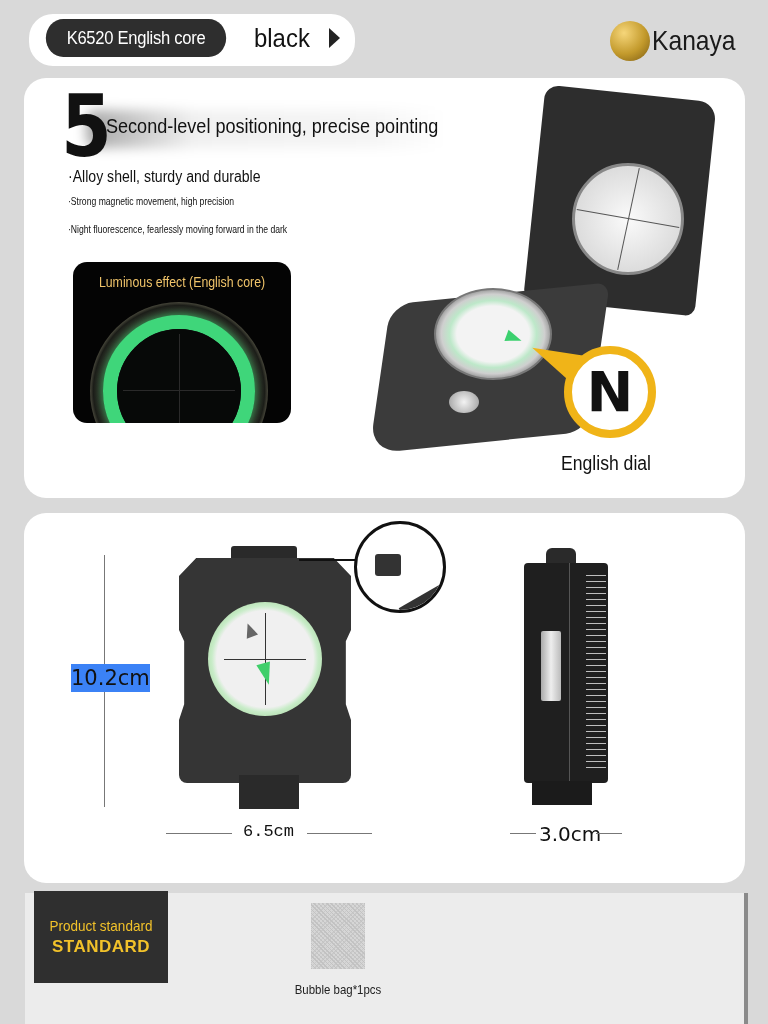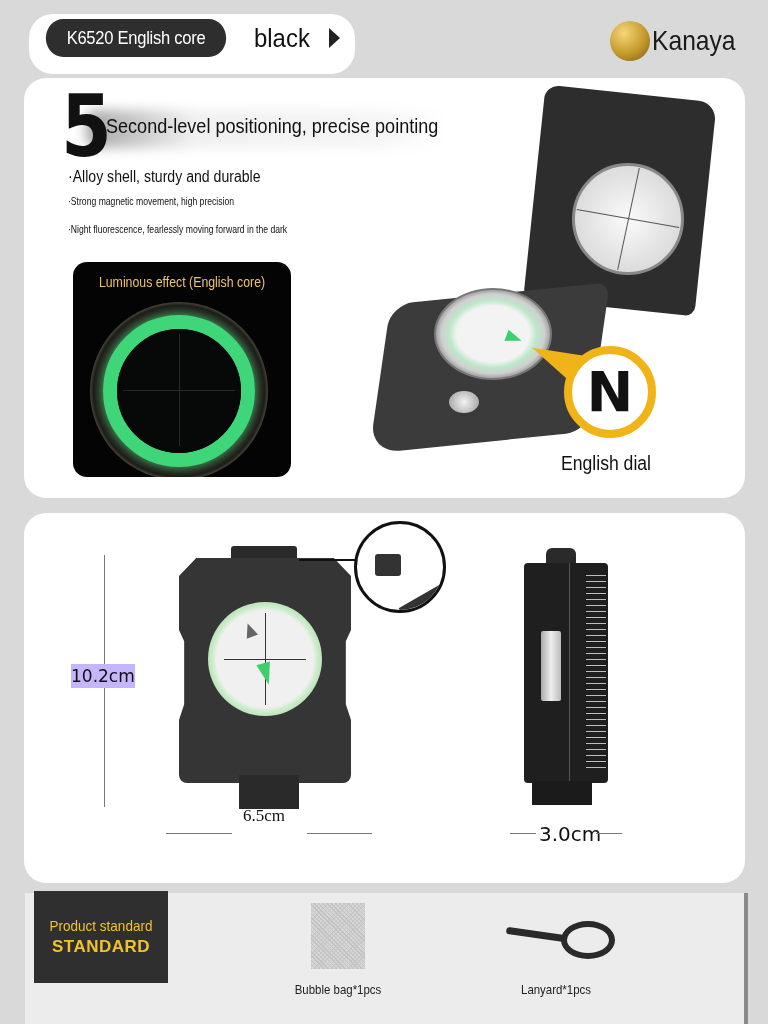--- a/index.html
+++ b/index.html
@@ -1,20 +1,20 @@
 <!DOCTYPE html>
 <html><head>
 <meta charset="utf-8">
 <style>
   * { box-sizing: border-box; margin: 0; padding: 0; }
   html, body { width: 768px; height: 1024px; overflow: hidden; }
   body { background: #d9d9d9; font-family: "Liberation Sans", "DejaVu Sans", sans-serif; position: relative; color: #111; }
 
   
-  .variant-pill { position: absolute; left: 29px; top: 14px; width: 326px; height: 60px; background: #fff; border-radius: 24px; }
+  .variant-pill { position: absolute; left: 29px; top: 14px; width: 326px; height: 52px; background: #fff; border-radius: 24px; }
   .variant-dark { position: absolute; left: 9px; top: 5px; width: 196px; height: 38px; background: #2e2e2e; border-radius: 19px; color: #fff; font-size: 18px; line-height: 38px; text-align: center; letter-spacing: -0.3px; transform: scaleX(0.92); }
   .variant-color { position: absolute; left: 225px; top: 8px; font-size: 26px; line-height: 32px; color: #111; transform: scaleX(0.92); transform-origin: left; }
   .variant-arrow { position: absolute; left: 300px; top: 14px; width: 0; height: 0; border-left: 11px solid #222; border-top: 10px solid transparent; border-bottom: 10px solid transparent; }
 
   .brand { position: absolute; left: 610px; top: 20px; height: 42px; display: flex; align-items: center; }
   .brand-logo { width: 40px; height: 40px; border-radius: 50%; background: radial-gradient(circle at 35% 30%, #f6d67a, #c39a2c 55%, #7a5a12); position: relative; overflow: hidden; }
   .brand-logo span { position: absolute; left: 4px; top: 6px; font-size: 22px; font-weight: bold; font-style: italic; color: #fff; letter-spacing: -3px; margin-left: 43px; }
   .brand-name { font-size: 28px; color: #1a1a1a; margin-left: 2px; transform: scaleX(0.88); transform-origin: left; }
 
   
@@ -25,21 +25,21 @@
 
   
   .big-five { position: absolute; left: 37px; top: 0px; font-size: 86px; font-weight: 900; line-height: 96px; color: #111; font-family: "DejaVu Sans", sans-serif; transform: scaleX(0.85); transform-origin: left; }
   .headline-shadow { position: absolute; left: 62px; top: 32px; width: 360px; height: 38px; background: linear-gradient(to right, rgba(0,0,0,0.35), rgba(0,0,0,0.06) 30%, rgba(0,0,0,0.04) 80%, rgba(0,0,0,0)); filter: blur(6px); border-radius: 10px; }
   .headline { position: absolute; left: 82px; top: 36px; font-size: 21px; color: #111; white-space: nowrap; transform: scaleX(0.86); transform-origin: left; }
   .bullet { position: absolute; left: 44px; white-space: nowrap; color: #111; transform-origin: left; }
   .bullet-1 { top: 90px; font-size: 16px; transform: scaleX(0.88); }
   .bullet-2 { top: 117px; font-size: 10.5px; transform: scaleX(0.82); }
   .bullet-3 { top: 145px; font-size: 10.5px; transform: scaleX(0.82); }
 
-  .glow-card { position: absolute; left: 49px; top: 184px; width: 218px; height: 215px; background: #040404; border-radius: 14px; overflow: hidden; }
+  .glow-card { position: absolute; left: 49px; top: 184px; width: 218px; height: 161px; background: #040404; border-radius: 14px; overflow: hidden; }
   .glow-title { position: absolute; left: 0; right: 0; top: 12px; text-align: center; color: #f0c46a; font-size: 14px; transform: scaleX(0.88); }
   .glow-bezel { position: absolute; left: 17px; top: 40px; width: 178px; height: 178px; border-radius: 50%; background: radial-gradient(circle, #111 55%, #3a3a30 60%, #1c1c18 68%, #5a5a4a 72%, #151510 76%); }
   .glow-ring { position: absolute; left: 30px; top: 53px; width: 152px; height: 152px; border-radius: 50%; border: 14px solid #3fd67a; box-shadow: 0 0 10px #2ea85a; }
   .glow-inner { position: absolute; left: 44px; top: 67px; width: 124px; height: 124px; border-radius: 50%; background: #070908; }
   .glow-cross-h { position: absolute; left: 50px; top: 128px; width: 112px; height: 1px; background: #2a2a2a; }
   .glow-cross-v { position: absolute; left: 106px; top: 72px; width: 1px; height: 112px; background: #2a2a2a; }
 
   
   .lid { position: absolute; left: 510px; top: 15px; width: 172px; height: 215px; background: #2d2d2d; border-radius: 14px 18px 10px 10px; transform: rotate(6deg); }
   .lid-mirror { position: absolute; left: 548px; top: 85px; width: 112px; height: 112px; border-radius: 50%; background: radial-gradient(circle, #fafafa, #d8d8d8 80%, #bbb); border: 3px solid #888; }
@@ -48,24 +48,24 @@
   .base { position: absolute; left: 358px; top: 215px; width: 215px; height: 150px; background: #3b3b3b; border-radius: 22px 14px 22px 30px; transform: skewX(-14deg) rotate(-6deg); }
   .dial-bezel { position: absolute; left: 410px; top: 210px; width: 118px; height: 92px; border-radius: 50%; background: radial-gradient(ellipse, #f3f3f3 45%, #bde8c9 54%, #cfcfcf 64%, #9a9a9a 72%, #eee 78%); border: 2px solid #777; }
   .dial-needle { position: absolute; left: 482px; top: 254px; width: 0; height: 0; border-left: 16px solid #3bd06e; border-top: 6px solid transparent; border-bottom: 6px solid transparent; transform: rotate(20deg); }
   .bubble-level { position: absolute; left: 425px; top: 313px; width: 30px; height: 22px; border-radius: 50%; background: radial-gradient(circle, #f3f3f3, #999); }
   .callout-pointer { position: absolute; left: 505px; top: 268px; width: 0; height: 0; border-top: 10px solid transparent; border-bottom: 20px solid transparent; border-right: 50px solid #f0b418; transform: rotate(20deg); }
   .n-badge { position: absolute; left: 540px; top: 268px; width: 92px; height: 92px; border-radius: 50%; border: 8px solid #f0b418; background: #fff; text-align: center; line-height: 76px; font-size: 56px; font-weight: bold; color: #111; font-family: "DejaVu Sans", sans-serif; }
   .dial-caption { position: absolute; left: 537px; top: 374px; font-size: 20px; color: #111; white-space: nowrap; transform: scaleX(0.88); transform-origin: left; }
 
   
   .dim-v-line { position: absolute; left: 80px; top: 42px; width: 1px; height: 252px; background: #777; }
-  .dim-v-label { position: absolute; left: 47px; top: 151px; background: #c4b5fd; font-size: 17px; padding: 2px 0; font-family: "DejaVu Sans", sans-serif; }
+  .dim-v-label { position: absolute; left: 47px; top: 151px; background: #3b82f6; font-size: 21px; padding: 2px 0; font-family: "DejaVu Sans", sans-serif; }
   .dim-h-line-l { position: absolute; left: 142px; top: 320px; width: 66px; height: 1px; background: #777; }
   .dim-h-line-r { position: absolute; left: 283px; top: 320px; width: 65px; height: 1px; background: #777; }
-  .dim-h-label { position: absolute; left: 219px; top: 293px; font-size: 17px; font-family: Liberation Serif, serif; }
+  .dim-h-label { position: absolute; left: 219px; top: 309px; font-size: 17px; font-family: Liberation Mono, monospace; }
   .dim-d-line-l { position: absolute; left: 486px; top: 320px; width: 26px; height: 1px; background: #777; }
   .dim-d-line-r { position: absolute; left: 572px; top: 320px; width: 26px; height: 1px; background: #777; }
   .dim-d-label { position: absolute; left: 515px; top: 309px; font-size: 20px; font-family: "DejaVu Sans", sans-serif; }
 
   .front-hinge { position: absolute; left: 207px; top: 33px; width: 66px; height: 20px; background: #2a2a2a; border-radius: 3px; }
   .front-body { position: absolute; left: 155px; top: 45px; width: 172px; height: 225px; background: #353535; clip-path: polygon(10% 0, 90% 0, 100% 8%, 100% 32%, 97% 37%, 97% 65%, 100% 72%, 100% 100%, 0 100%, 0 72%, 3% 65%, 3% 37%, 0 32%, 0 8%); border-radius: 8px; }
   .front-tab { position: absolute; left: 215px; top: 262px; width: 60px; height: 34px; background: #2a2a2a; }
   .front-dial-ring { position: absolute; left: 184px; top: 89px; width: 114px; height: 114px; border-radius: 50%; background: radial-gradient(circle, #f0f0f0 60%, #c8ecc8 66%, #b5deb0 74%, #7a9c72 78%, #222 82%); }
   .front-h { position: absolute; left: 200px; top: 146px; width: 82px; height: 1px; background: #333; }
   .front-v { position: absolute; left: 241px; top: 100px; width: 1px; height: 92px; background: #333; }
@@ -182,17 +182,13 @@
 <div class="panel panel-bot">
   <div class="std-box">
     <span class="std-line1">Product standard</span>
     <span class="std-line2">STANDARD</span>
   </div>
 
   <div class="item" style="left:270px;width:86px;">
     <div class="item-img img-bubble"></div>
     <div class="item-label" style="font-size:13px;">Bubble bag*1pcs</div>
   </div>
-  <div class="item" style="left:476px;width:110px;">
-    <div class="item-img img-lanyard"></div>
-    <div class="item-label" style="font-size:13px;">Lanyard*1pcs</div>
-  </div>
 </div>
 
 </body></html>

